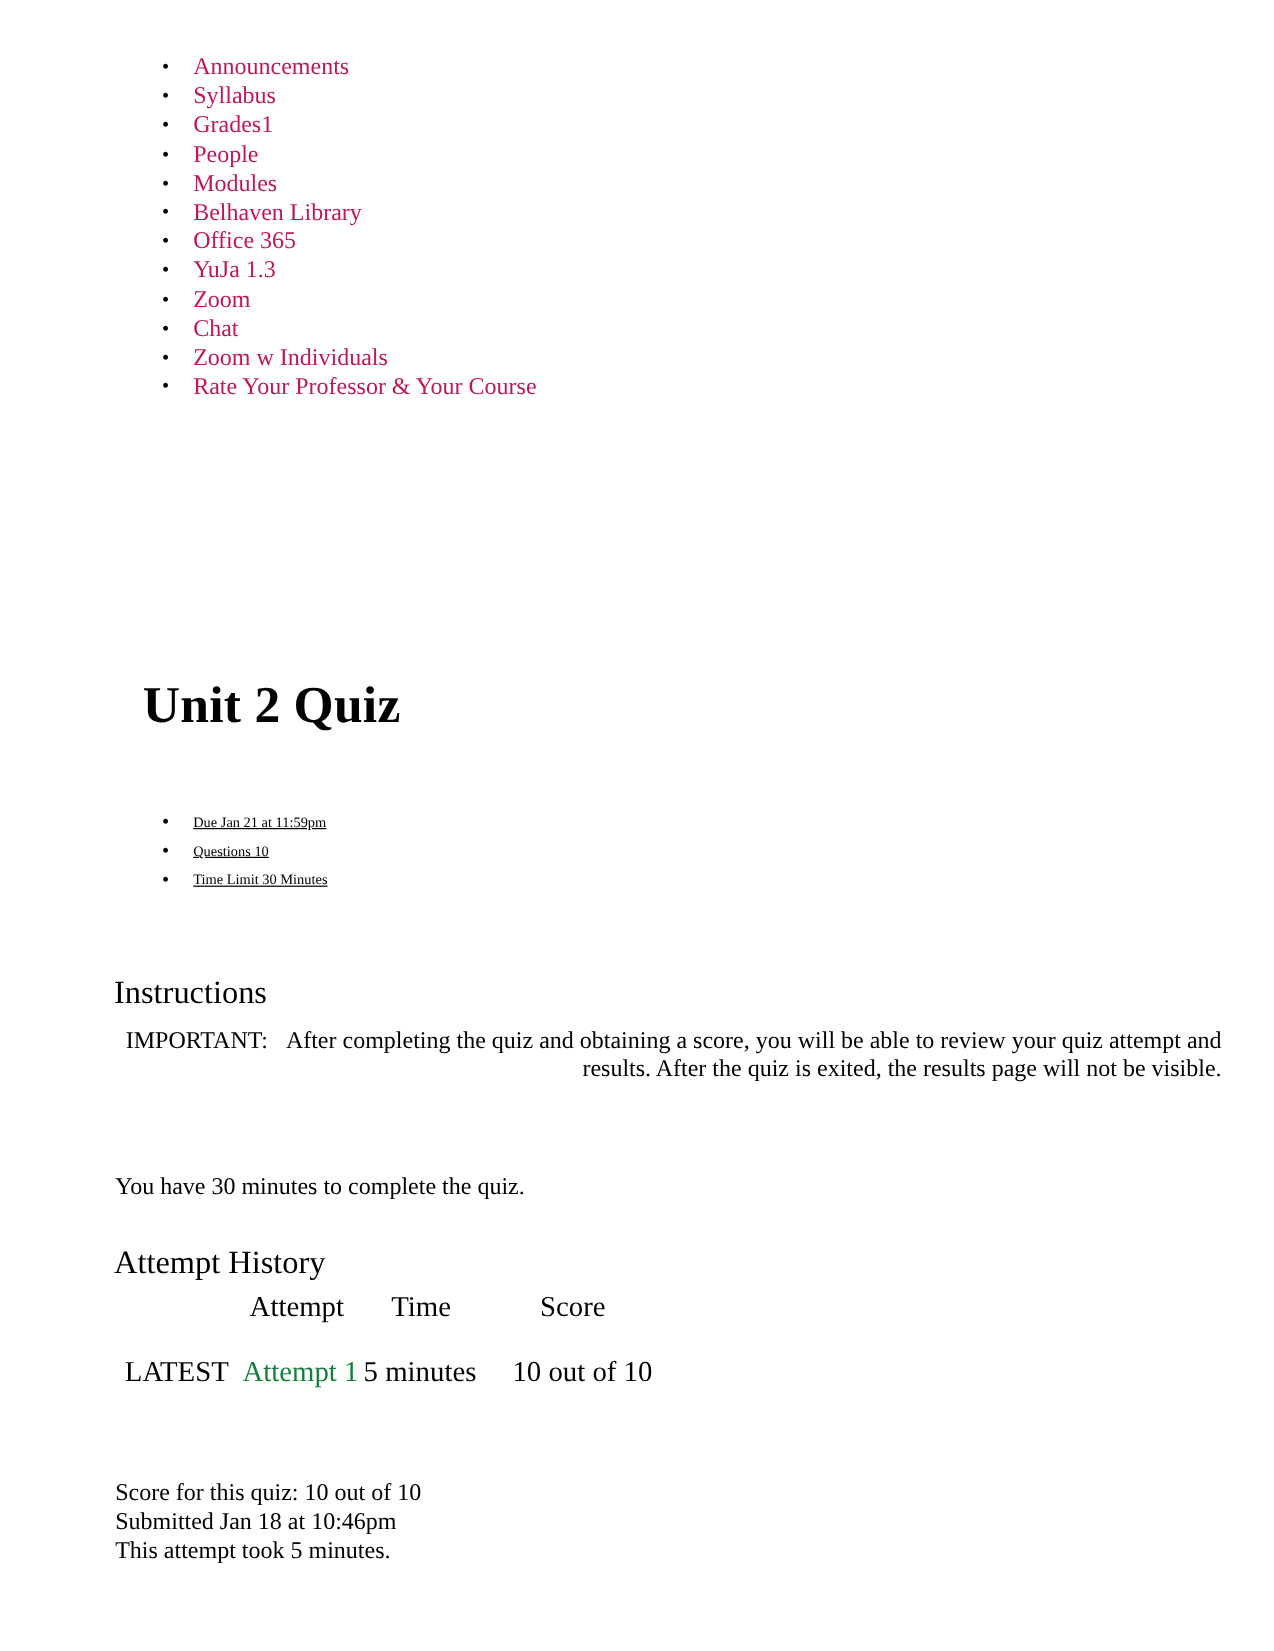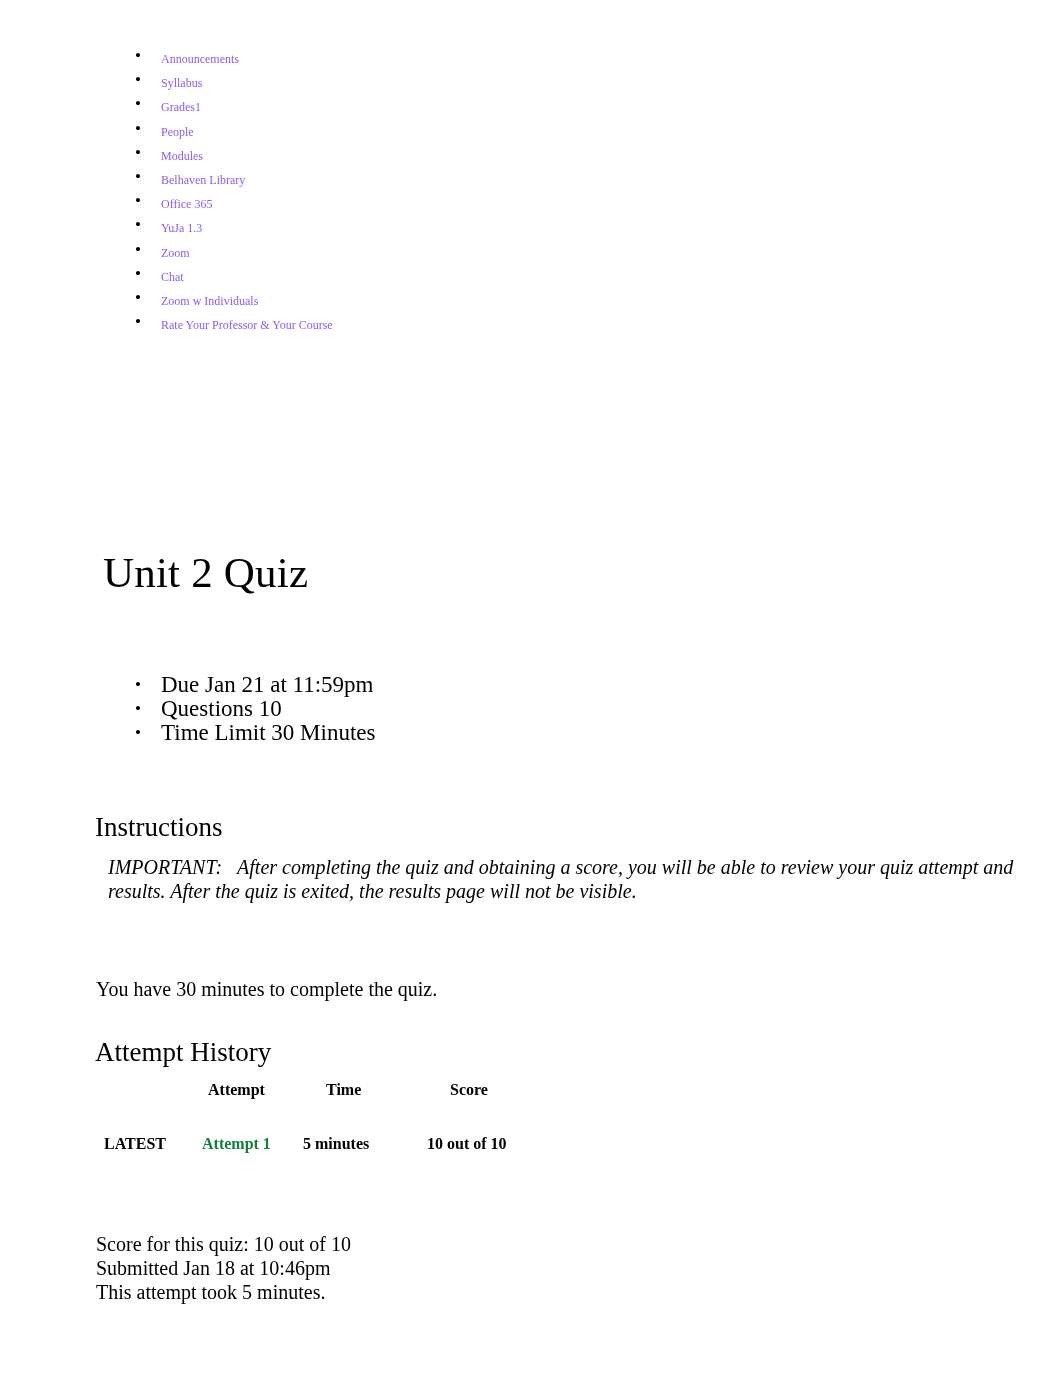--- a/index.html
+++ b/index.html
@@ -44,54 +44,55 @@
   .nav-list li::before {
     content: "\2022";
     position: absolute;
     left: 38px;
     top: 0;
     color: #000000;
     font-size: 17px;
     line-height: 24.2px;
   }
   .nav-link {
-    color: #8b5cf6;
+    color: #be185d;
     text-decoration: none;
-    font-size: 12px;
+    font-size: 20px;
     cursor: pointer;
   }
 
   
   .quiz-title {
     position: absolute;
     left: 103px;
     top: 548px;
-    margin: 0;
+    margin: 16px;
     font-size: 43px;
-    font-weight: normal;
+    font-weight: bold;
     line-height: 50px;
     letter-spacing: 0.2px;
   }
 
   
   .meta-list {
     position: absolute;
     left: 97px;
     top: 673px;
     margin: 0;
     padding: 0;
     list-style: none;
     width: 600px;
   }
   .meta-list li {
     position: relative;
     height: 24.2px;
     line-height: 24.2px;
     padding-left: 64px;
-    font-size: 23px;
+    font-size: 12px;
+    text-decoration: underline;
   }
   .meta-list li::before {
     content: "\2022";
     position: absolute;
     left: 38px;
     top: 0;
     font-size: 17px;
     line-height: 24.2px;
   }
 
@@ -103,28 +104,27 @@
     font-weight: normal;
     line-height: 32px;
     white-space: nowrap;
   }
   #instructions-heading { left: 95px; top: 811px; }
   #attempt-history-heading { left: 95px; top: 1036px; }
 
   
   .instructions-body {
     position: absolute;
-    left: 108px;
+    left: 96px;
     top: 856px;
     width: 922px;
     margin: 0;
     font-size: 20px;
     line-height: 23.5px;
-    text-align: left;
-    font-style: italic;
+    text-align: right;
   }
   .instructions-body .label-gap { white-space: pre; }
 
   
   .time-note {
     position: absolute;
     left: 96px;
     top: 978px;
     margin: 0;
     font-size: 20px;
@@ -134,22 +134,22 @@
 
   
   .attempt-table {
     position: absolute;
     left: 96px;
     top: 1078px;
     border-collapse: collapse;
   }
   .attempt-table th,
   .attempt-table td {
-    font-size: 16px;
-    font-weight: bold;
+    font-size: 24px;
+    font-weight: normal;
     line-height: 24px;
     padding: 0;
     text-align: left;
     vertical-align: top;
     white-space: nowrap;
   }
   .attempt-table .col-latest  { width: 95px; }
   .attempt-table .col-attempt { width: 95px; }
   .attempt-table .col-time    { width: 101px; }
   .attempt-table .col-score   { width: 140px; }

